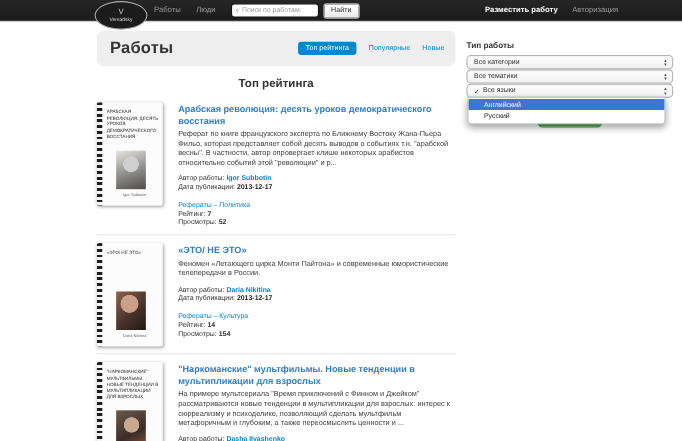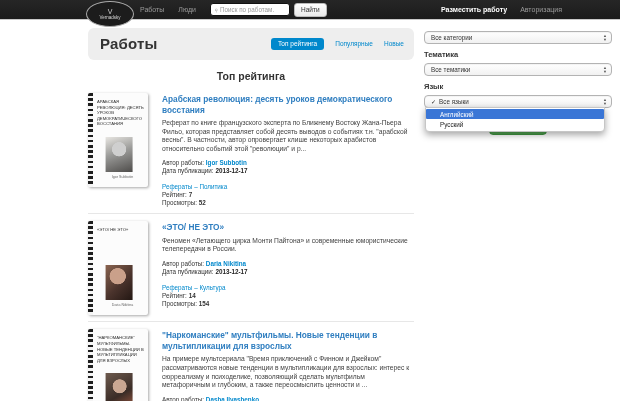--- a/index.html
+++ b/index.html
@@ -207,38 +207,37 @@
           
         </div>
 
       </div>
     </div>
 
   </div>
 
   <div class="side-col">
 
+    <div class="filter-label">Тип работы</div>
     <div class="selectbox">
       <span>Все категории</span>
       <span class="stepper">
           <span>▲</span>
           <span>▼</span>
         </span>
     </div>
 
-    <div class="filter-label">Тематика</div>
     <div class="selectbox">
       <span>Все тематики</span>
       <span class="stepper">
           <span>▲</span>
           <span>▼</span>
         </span>
     </div>
 
-    <div class="filter-label">Язык</div>
     <div class="lang-wrap">
       <div class="selectbox">
         <span class="check">✓</span>
         <span>Все языки</span>
         <span class="stepper">
             <span>▲</span>
             <span>▼</span>
           </span>
       </div>
       <div class="dropdown-menu">

